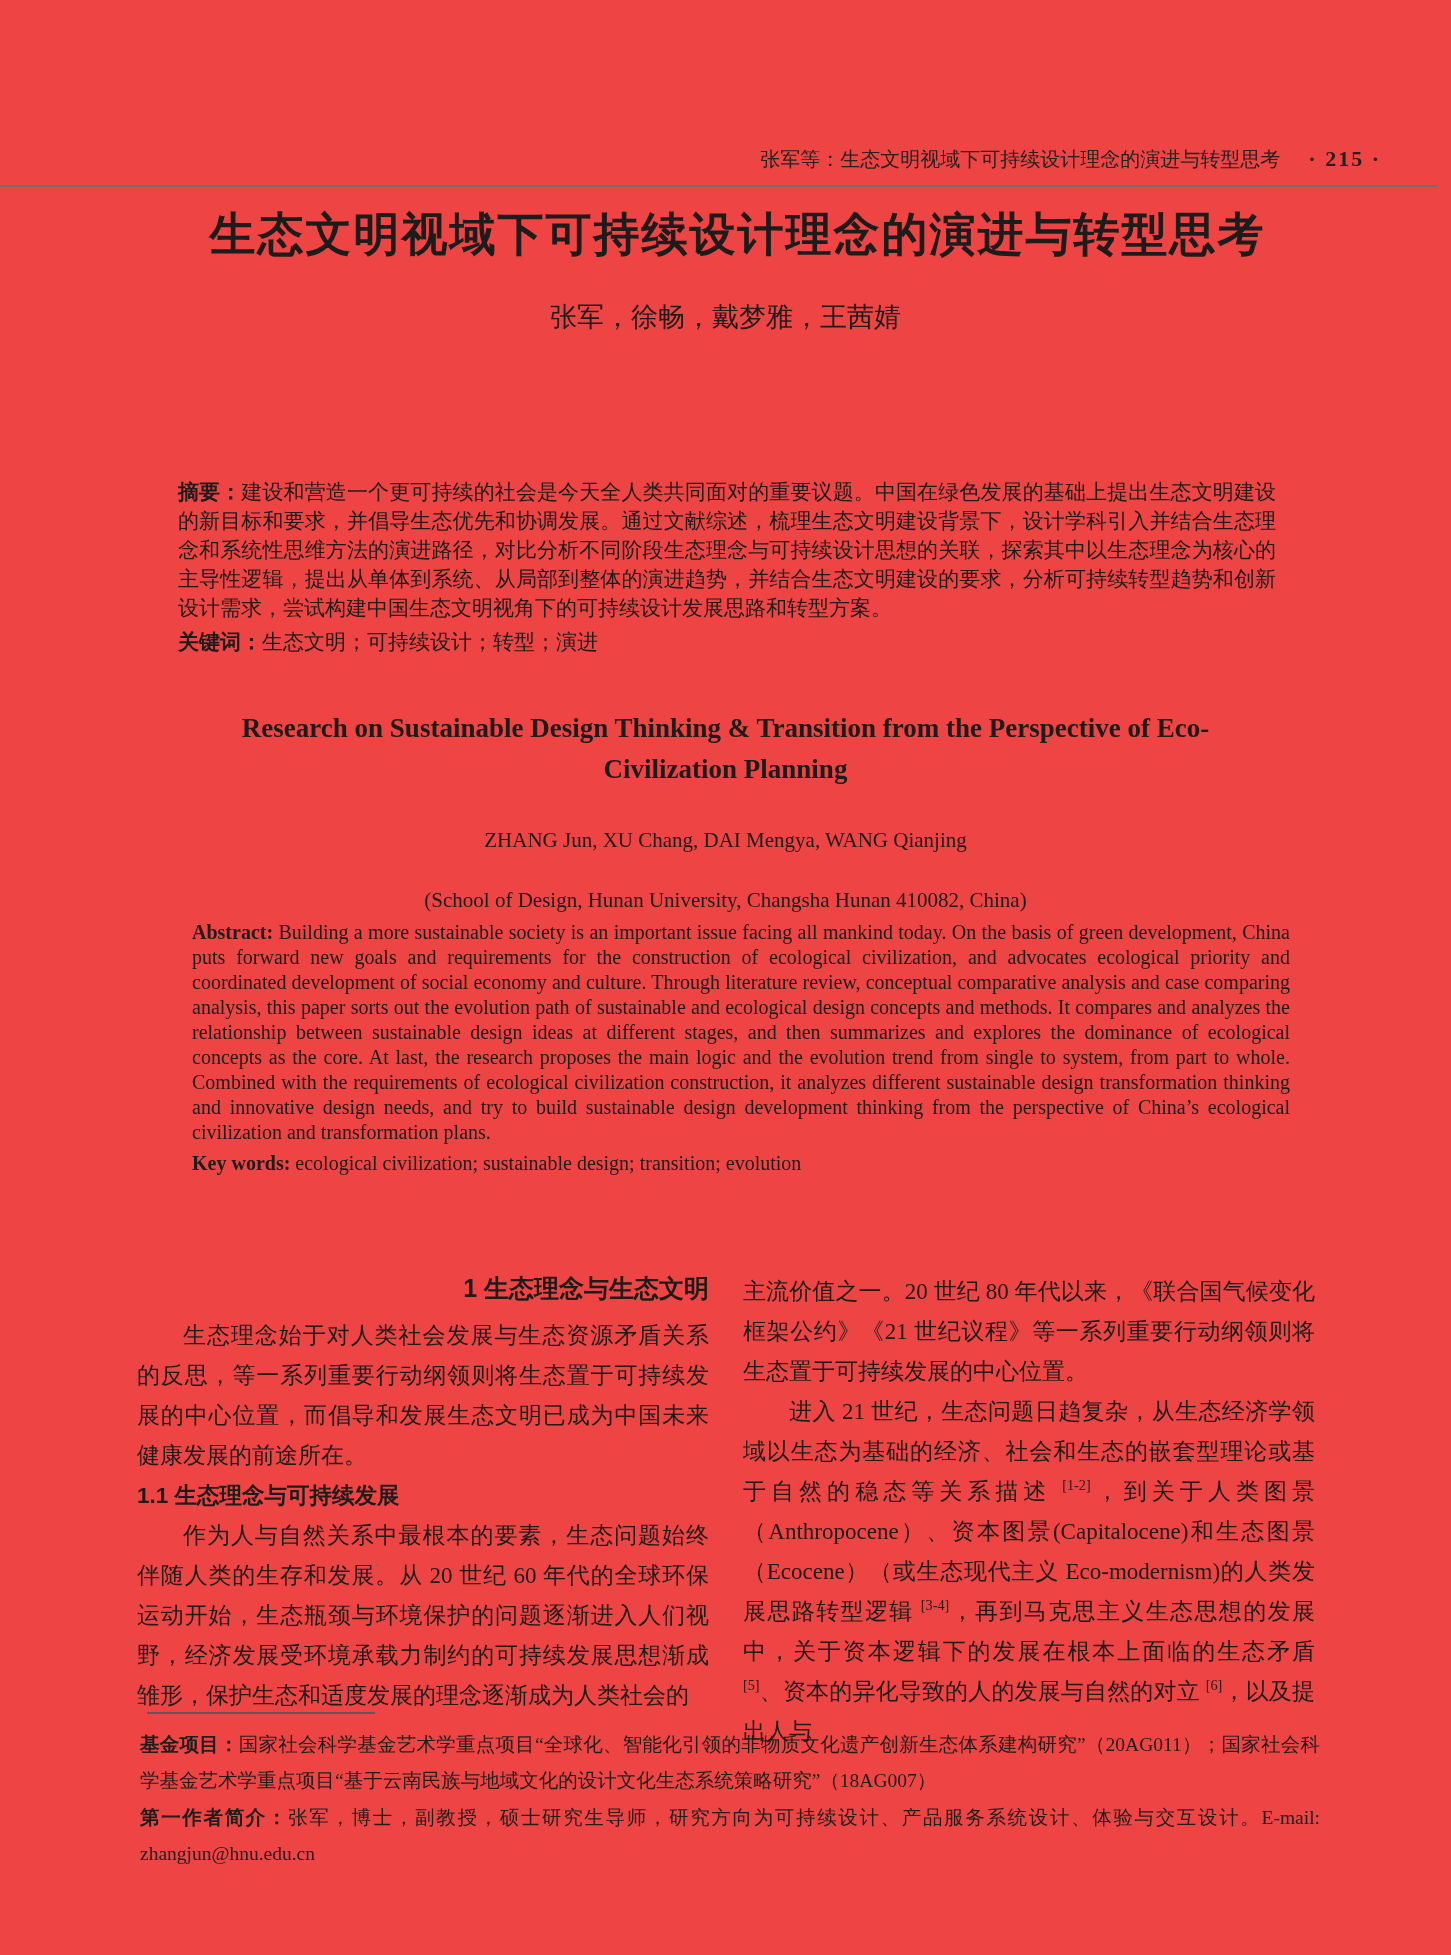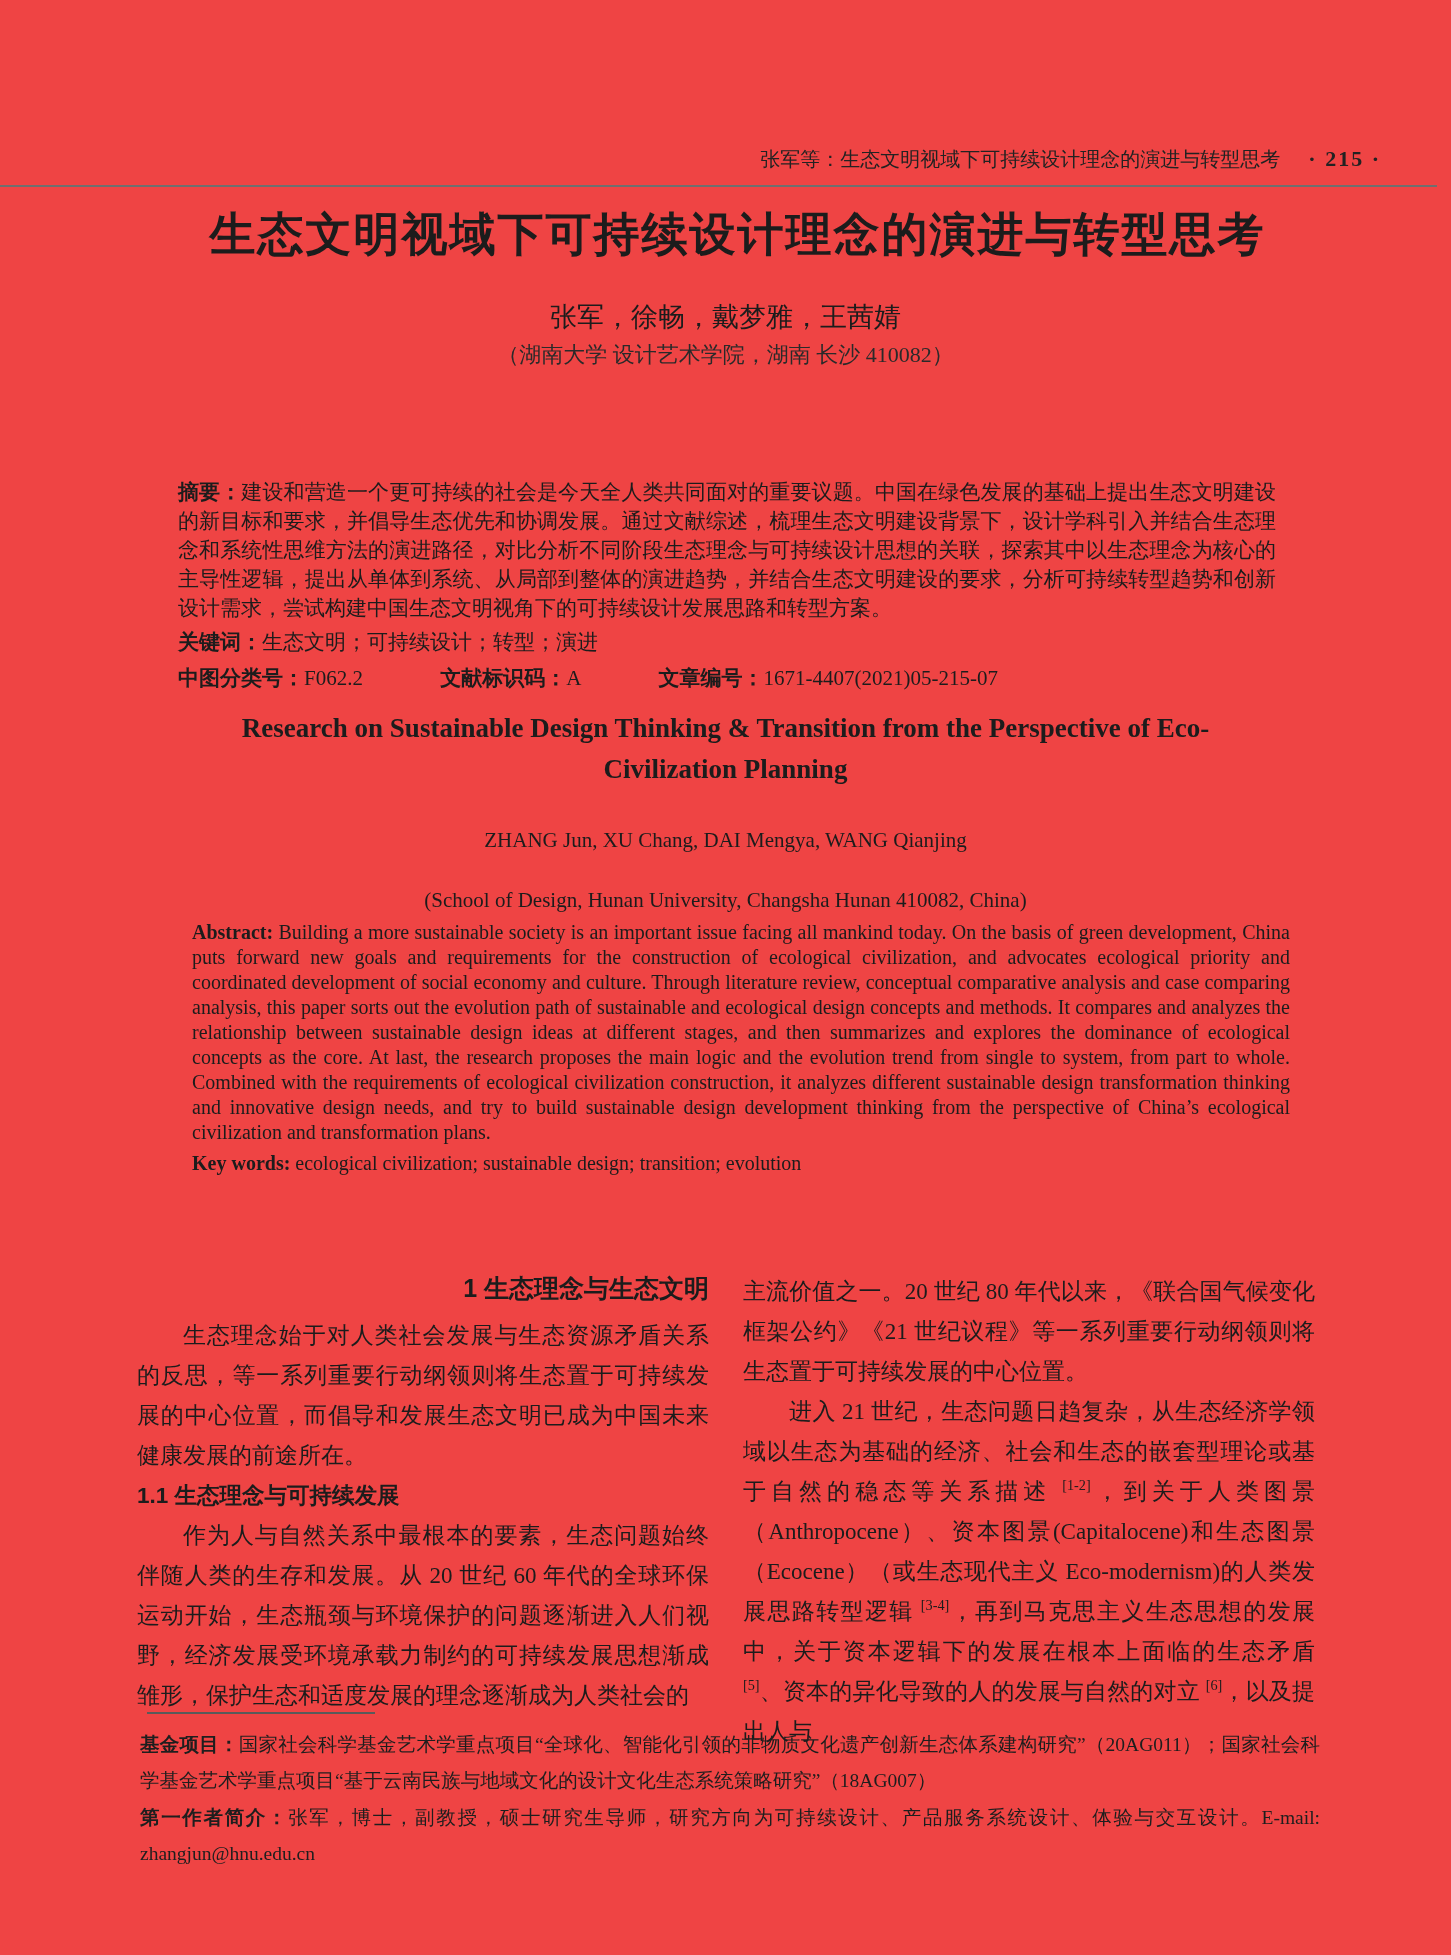--- a/index.html
+++ b/index.html
@@ -178,30 +178,24 @@
 
 <div class="page">
 
   <div class="running-head">
     <span>张军等：生态文明视域下可持续设计理念的演进与转型思考</span><span class="pagenum">· 215 ·</span>
   </div>
   <div class="head-rule"></div>
 
   <div class="title-cn">生态文明视域下可持续设计理念的演进与转型思考</div>
   <div class="authors-cn">张军，徐畅，戴梦雅，王茜婧</div>
-  <div class="affiliation-cn">（湖南大学 设计艺术学院，湖南 长沙 410082）</div>
 
   <div class="abstract-cn">
     <div><span class="label-hei">摘要：</span><span>建设和营造一个更可持续的社会是今天全人类共同面对的重要议题。中国在绿色发展的基础上提出生态文明建设的新目标和要求，并倡导生态优先和协调发展。通过文献综述，梳理生态文明建设背景下，设计学科引入并结合生态理念和系统性思维方法的演进路径，对比分析不同阶段生态理念与可持续设计思想的关联，探索其中以生态理念为核心的主导性逻辑，提出从单体到系统、从局部到整体的演进趋势，并结合生态文明建设的要求，分析可持续转型趋势和创新设计需求，尝试构建中国生态文明视角下的可持续设计发展思路和转型方案。</span></div>
     <div class="keywords-cn"><span class="label-hei">关键词：</span><span>生态文明；可持续设计；转型；演进</span></div>
-    <div class="meta-cn">
-      <span class="meta-item"><span class="label-hei">中图分类号：</span><span>F062.2</span></span>
-      <span class="meta-item"><span class="label-hei">文献标识码：</span><span>A</span></span>
-      <span class="meta-item"><span class="label-hei">文章编号：</span><span>1671-4407(2021)05-215-07</span></span>
-    </div>
   </div>
 
   <div class="title-en">
     <div>Research on Sustainable Design Thinking &amp; Transition from the Perspective of Eco-</div>
     <div>Civilization Planning</div>
   </div>
   <div class="authors-en">ZHANG Jun, XU Chang, DAI Mengya, WANG Qianjing</div>
   <div class="affiliation-en">(School of Design, Hunan University, Changsha Hunan 410082, China)</div>
 
   <div class="abstract-en">

